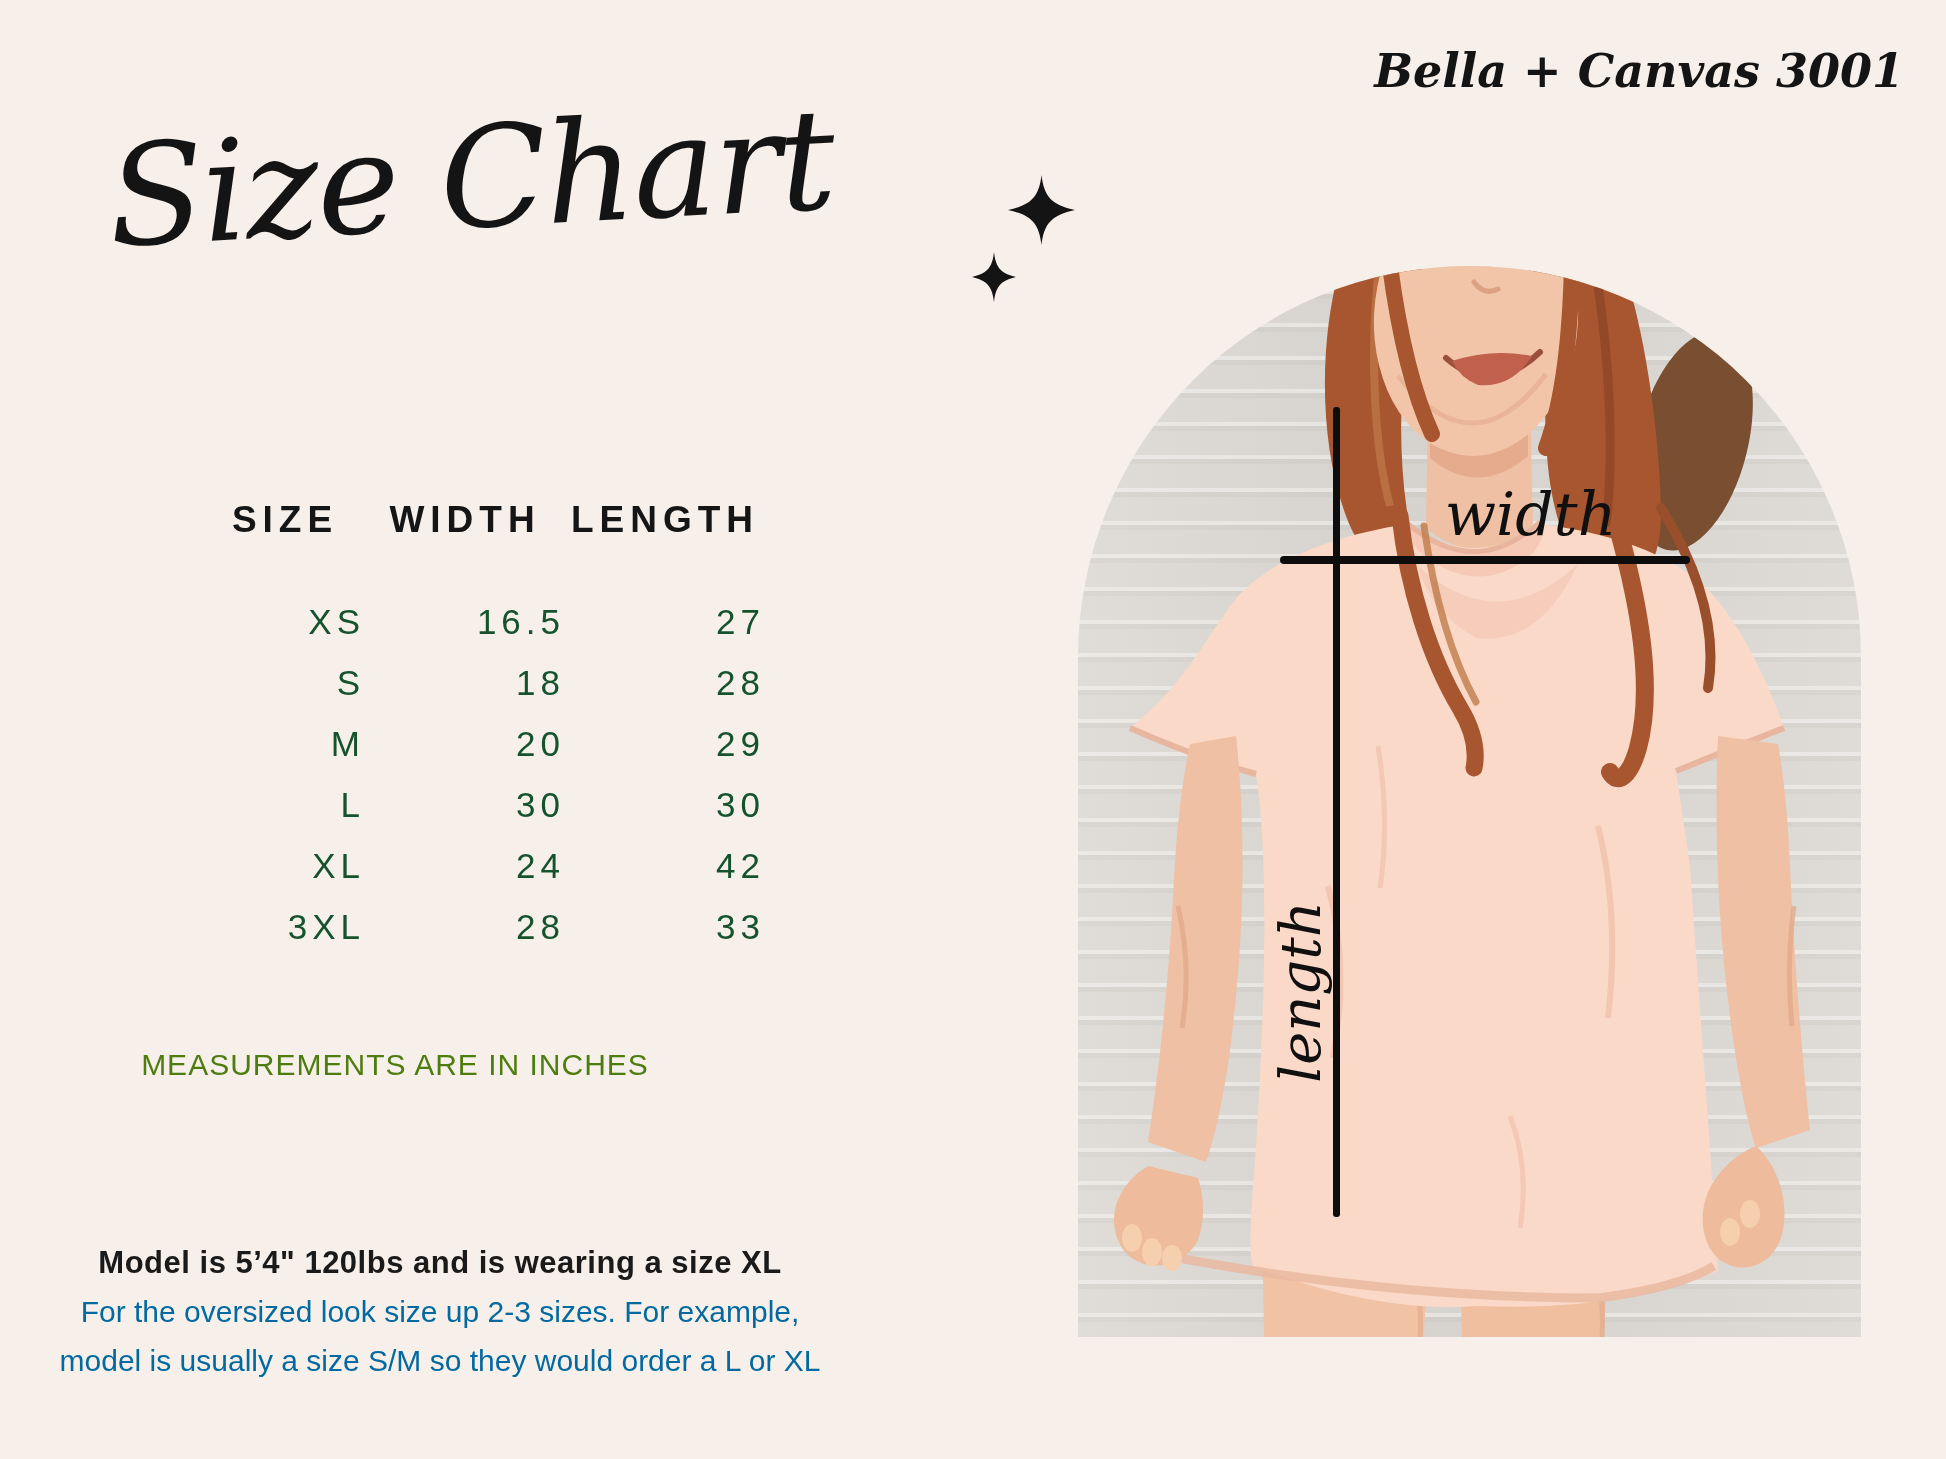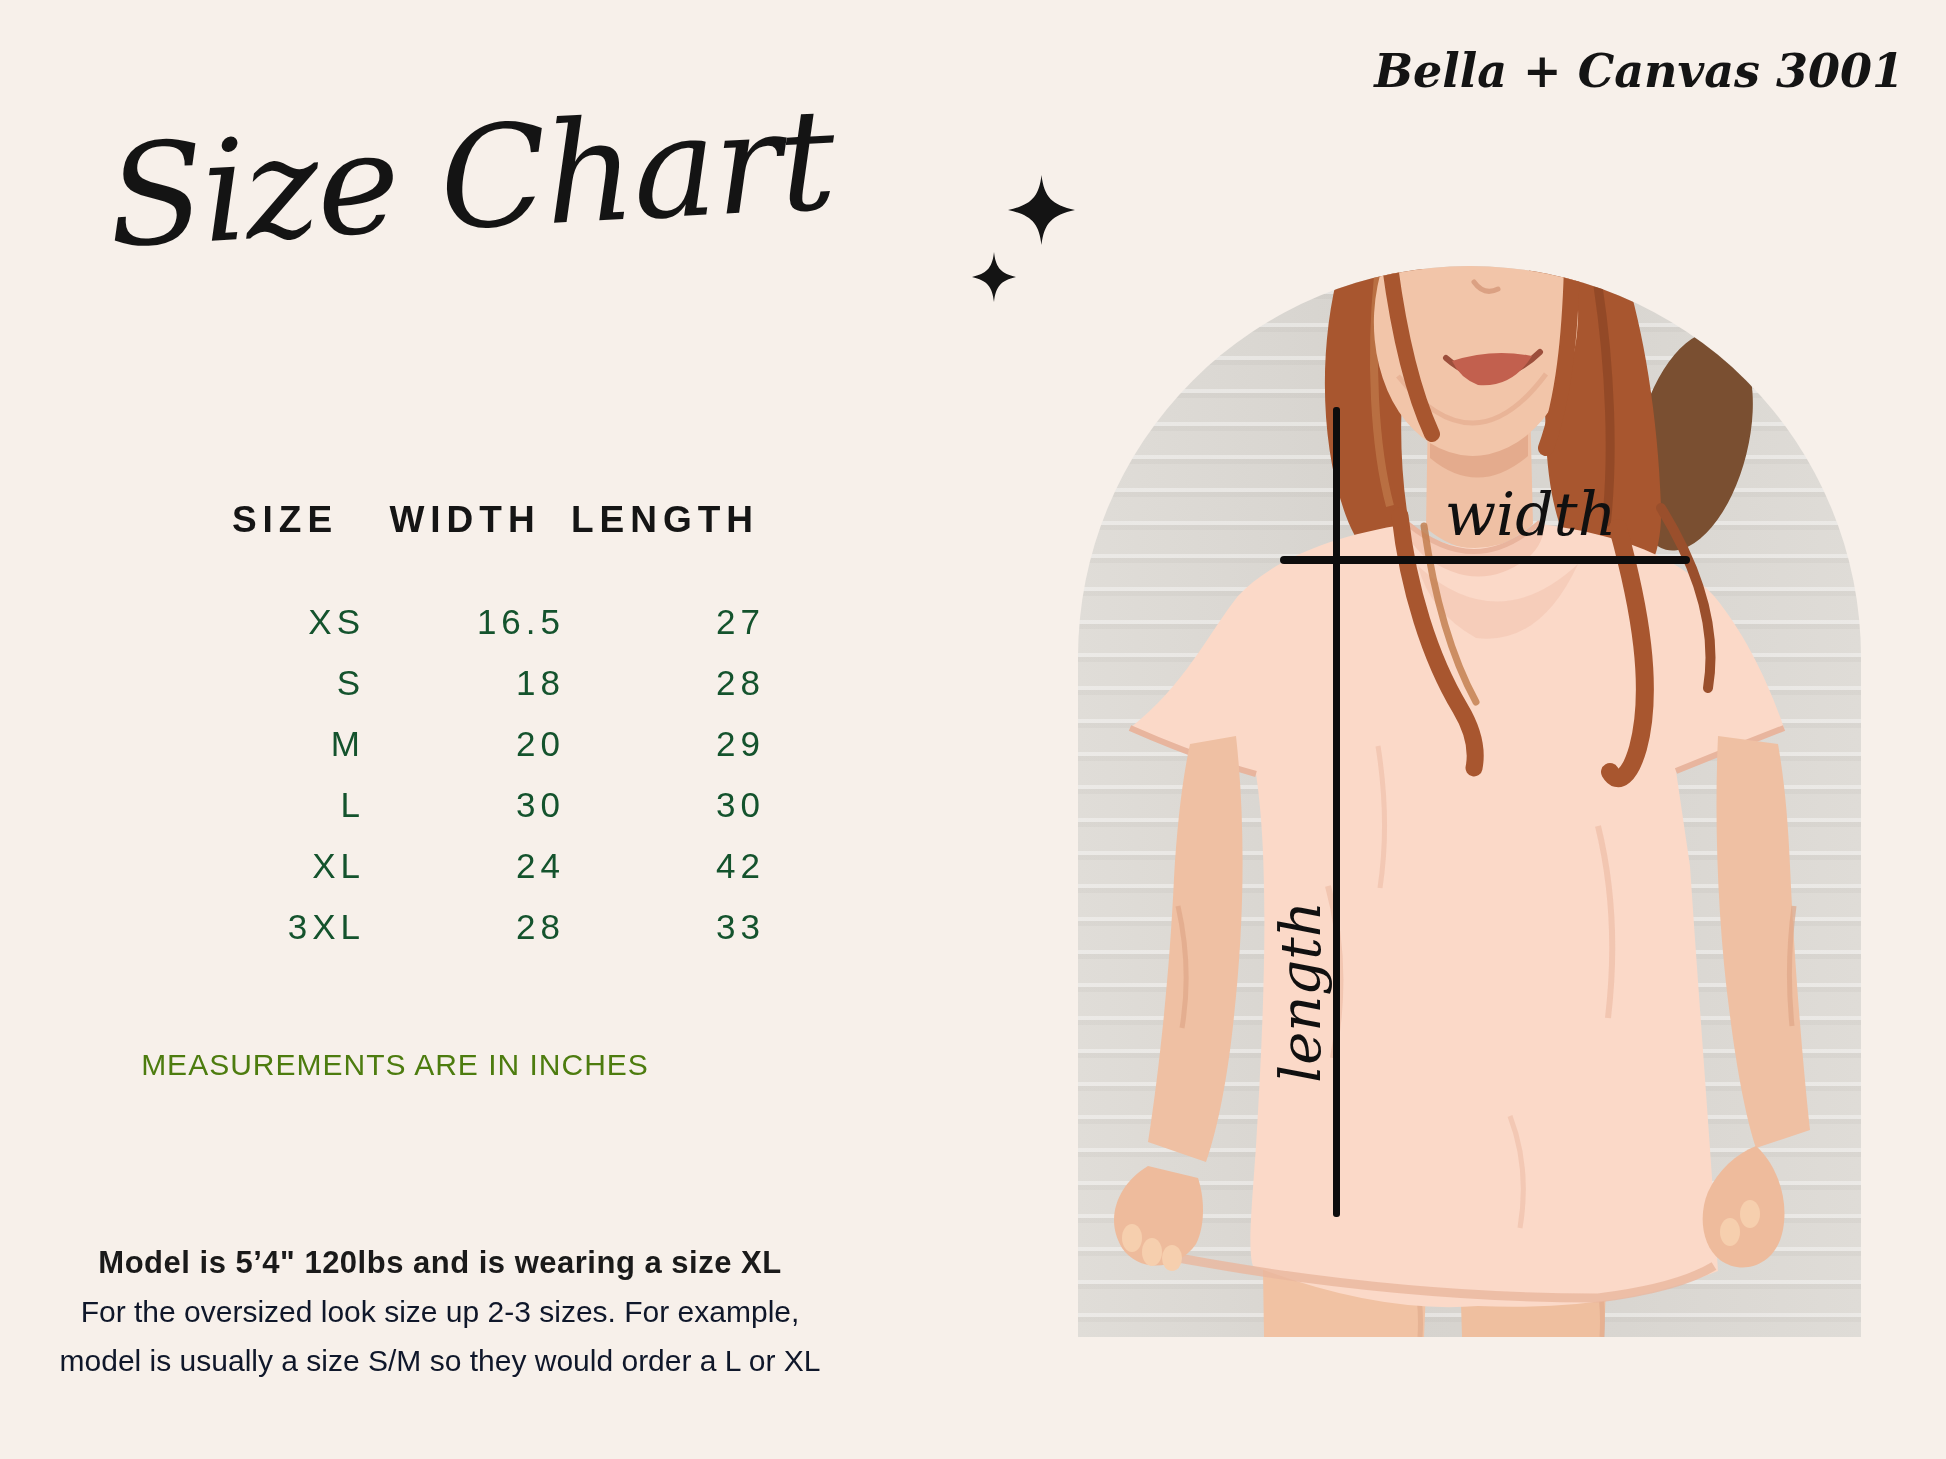--- a/index.html
+++ b/index.html
@@ -41,21 +41,21 @@
   .measure-note{
     position:absolute;left:90px;top:1048px;width:610px;
     text-align:center;font-size:30px;font-weight:400;letter-spacing:1px;color:#4d7c0f;
   }
 
   
   .model-note{
     position:absolute;left:40px;top:1238px;width:800px;text-align:center;color:#1a1a1a;
   }
   .model-note .bold{font-size:31px;font-weight:700;line-height:49px;letter-spacing:0.5px;}
-  .model-note .reg{font-size:30px;font-weight:400;line-height:49px;color:#0f172a;}
+  .model-note .reg{font-size:30px;font-weight:400;line-height:49px;color:#0369a1;}
 
   
   .arch{
     position:absolute;left:1078px;top:266px;width:783px;height:1071px;
     border-radius:392px 392px 0 0;overflow:hidden;
     background-color:#d9d6d1;
     background-image:
       repeating-linear-gradient(180deg,
         rgba(255,255,255,0)   0px,  rgba(255,255,255,0)   24px,
         rgba(255,255,255,.38) 24px, rgba(255,255,255,.38) 28px,

